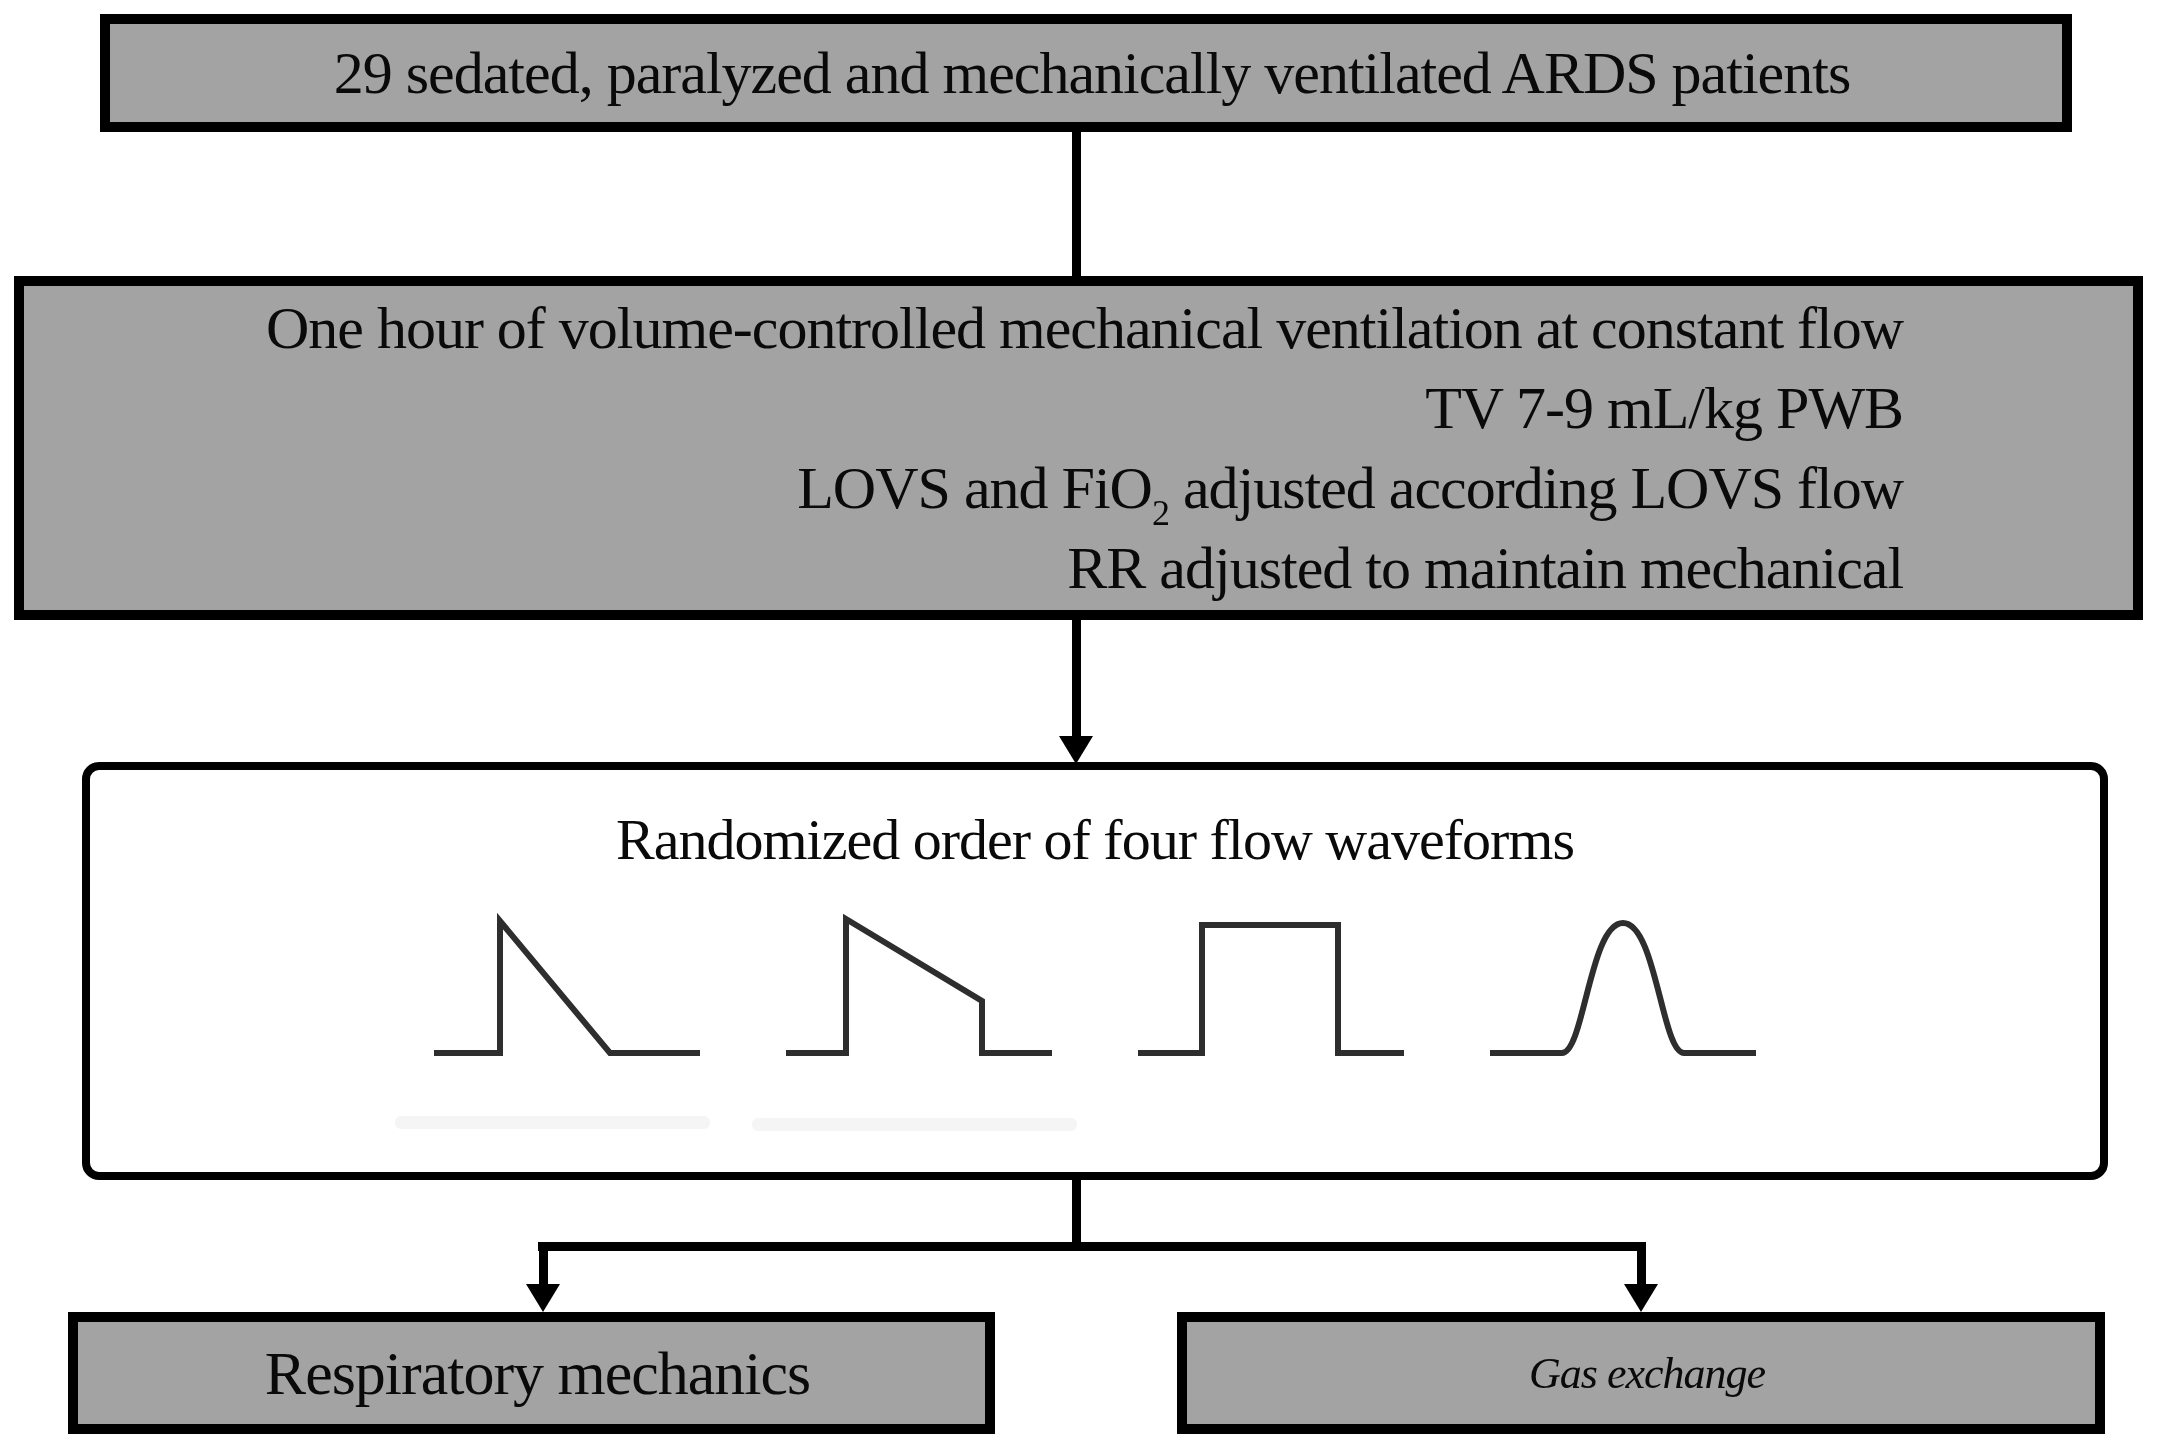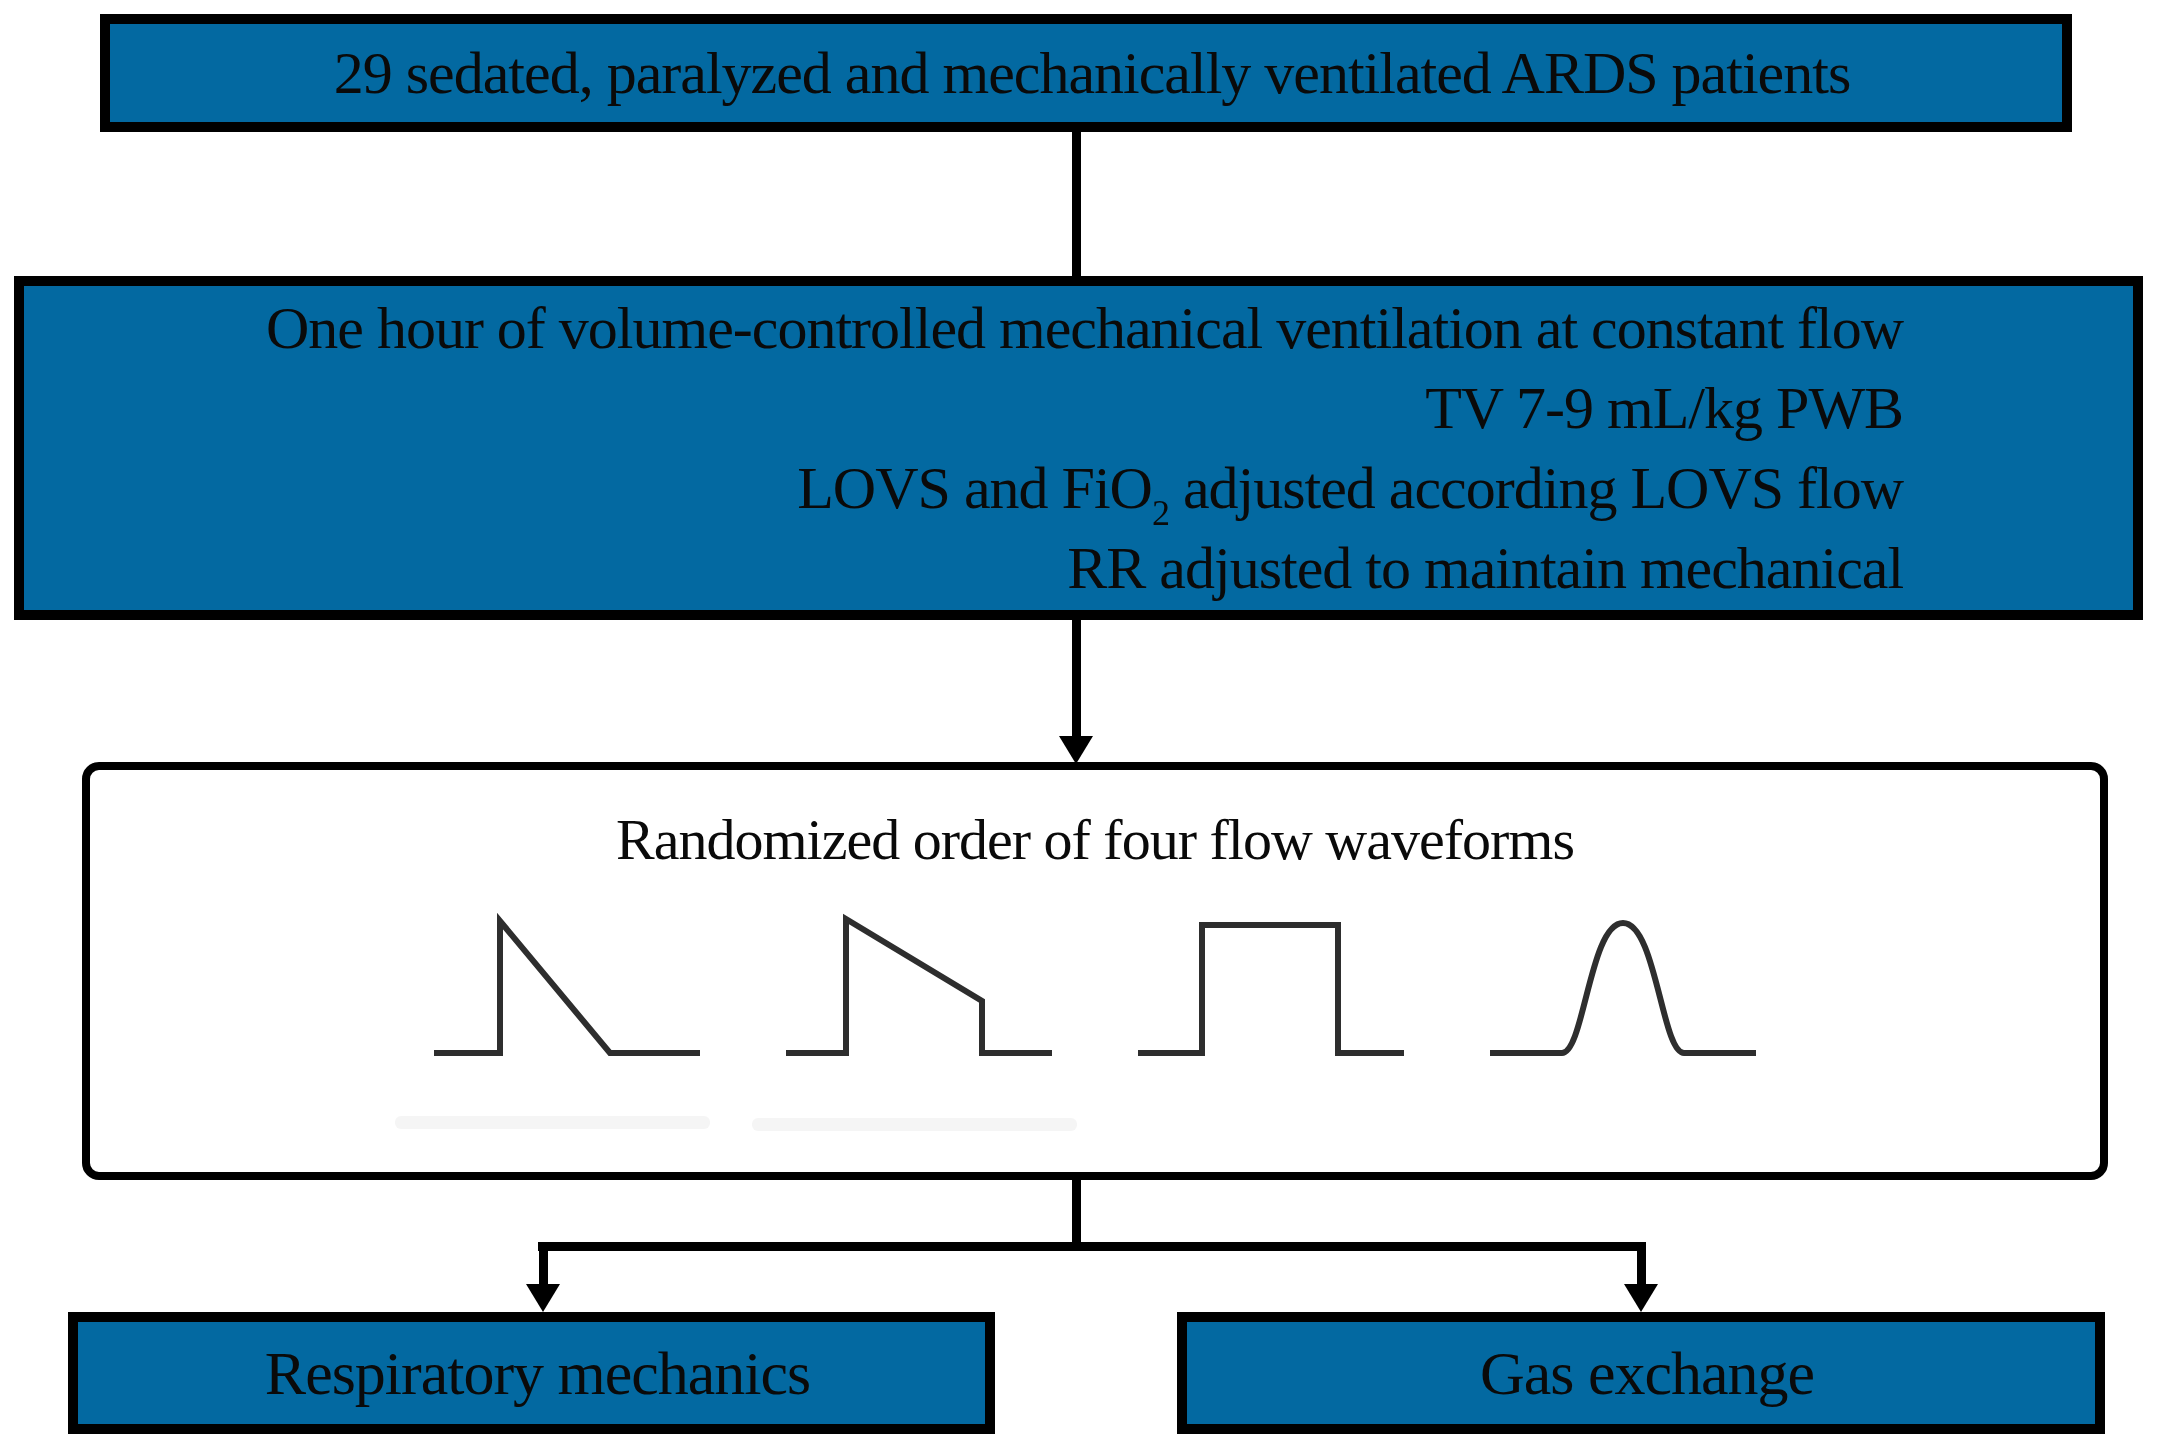--- a/index.html
+++ b/index.html
@@ -13,21 +13,21 @@
     height: 1455px;
     background: #ffffff;
     font-family: "Liberation Serif", "DejaVu Serif", serif;
     color: #0a0a0a;
     overflow: hidden;
   }
   .flow-box {
     position: absolute;
     box-sizing: border-box;
     border: 10px solid #000;
-    background: #0369a1;
+    background: #a3a3a3;
     display: flex;
     align-items: center;
     justify-content: center;
     text-align: center;
     padding-left: 12px;
   }
   .box-top    { left: 100px;  top: 14px;   width: 1972px; height: 118px; font-size: 60px; letter-spacing: -1px; }
   .box-vent   { left: 14px;   top: 276px;  width: 2129px; height: 344px; font-size: 60px; letter-spacing: -1px; }
   .box-vent .lines { line-height: 80px; text-align: right; }
   .box-round  {
@@ -41,21 +41,21 @@
     font-size: 58px;
     letter-spacing: -1px;
   }
   .wave-row {
     margin-top: 30px;
     display: flex;
     justify-content: center;
     gap: 62px;
   }
   .box-out-left  { left: 68px;   top: 1312px; width: 927px; height: 122px; font-size: 62px; letter-spacing: -1px; }
-  .box-out-right { left: 1177px; top: 1312px; width: 928px; height: 122px; font-size: 62px; letter-spacing: -1px; }
+  .box-out-right { left: 1177px; top: 1312px; width: 928px; height: 122px; font-size: 44px; letter-spacing: -1px; font-style: italic; }
 
   .vline { position: absolute; width: 9px; background: #000; }
   .hline { position: absolute; height: 9px; background: #000; }
   .stem-1 { left: 1072px; top: 125px;  height: 155px; }
   .stem-2 { left: 1072px; top: 612px;  height: 128px; }
   .stem-3 { left: 1072px; top: 1172px; height: 78px;  }
   .hbar   { left: 538px;  top: 1242px; width: 1108px; }
   .stem-left  { left: 539px;  top: 1242px; height: 44px; }
   .stem-right { left: 1637px; top: 1242px; height: 44px; }
 

